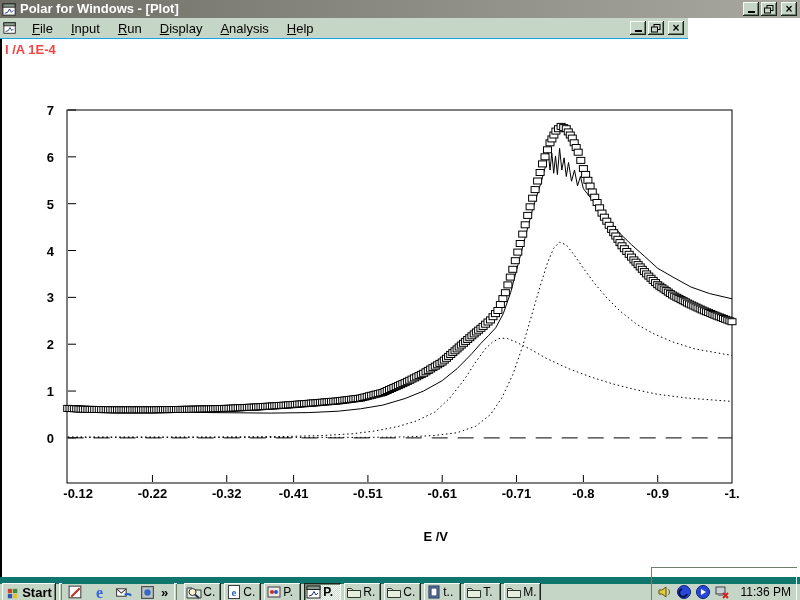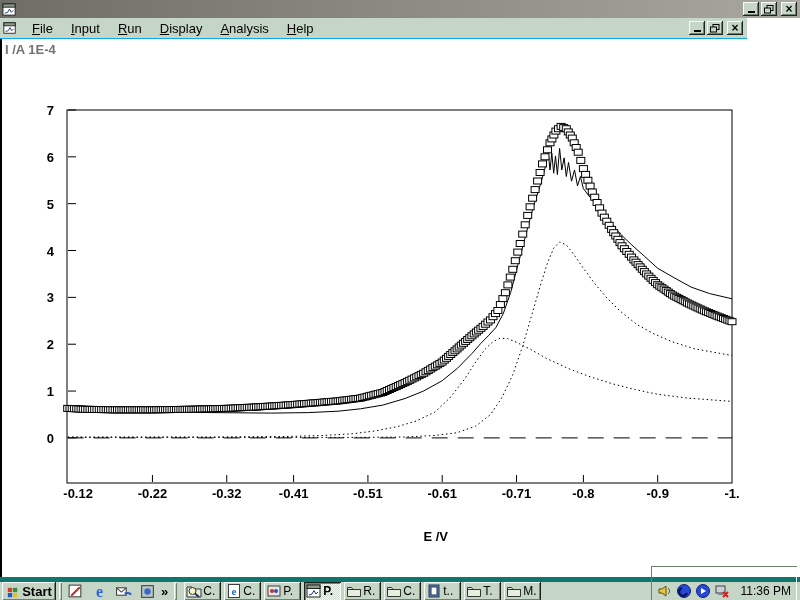--- a/index.html
+++ b/index.html
@@ -12,36 +12,36 @@
   .app-icon16{width:15px;height:15px;margin:0 3px 0 2px;display:inline-block;}
   .title-text{color:#fff;font-weight:700;font-size:13px;line-height:18px;white-space:nowrap;}
   .win-controls{margin-left:auto;margin-right:3px;display:flex;align-items:center;}
   .wbtn{width:16px;height:14px;background:#c6d6c6;margin-left:2px;
     box-shadow:inset -1px -1px 0 #1c241c, inset 1px 1px 0 #f8fcf8, inset -2px -2px 0 #6e806e;
     display:inline-flex;align-items:center;justify-content:center;cursor:default;}
   .glyph-min{width:7px;height:2px;background:#000;align-self:flex-end;margin-bottom:3px;}
   .wbtn.close{font:700 12px "Liberation Sans",sans-serif;color:#000;line-height:10px;margin-left:4px;}
   .glyph-restore{width:10px;height:9px;}
   
-  .menubar{position:absolute;left:0;top:18px;width:747px;height:20px;background:#c6d6c6;
+  .menubar{position:absolute;left:0;top:18px;width:688px;height:20px;background:#c6d6c6;
     border-bottom:5px solid #0ea5e9;display:flex;align-items:center;}
   .mdi-icon{width:14px;height:14px;margin:0 6px 0 3px;}
   #menu-items{display:flex;align-items:center;}
   .menu-item{font-size:13px;color:#000;padding:2px 9px;white-space:nowrap;}
   .child-controls{margin-left:auto;margin-right:4px;display:flex;align-items:center;}
   
   .client{position:absolute;left:0;top:39px;width:800px;height:538px;background:#fff;}
   #plot-svg{position:absolute;left:0;top:0;}
   #plot-svg text{font:700 13px "Liberation Sans",sans-serif;fill:#000;}
-  .y-unit-label{position:absolute;left:5px;top:3px;font:700 13px "Liberation Sans",sans-serif;color:#737373;}
+  .y-unit-label{position:absolute;left:5px;top:3px;font:700 13px "Liberation Sans",sans-serif;color:#ef4444;}
   .x-axis-label{position:absolute;left:368px;top:490px;width:80px;text-align:right;
     font:700 13px "Liberation Sans",sans-serif;color:#000;}
   
   .taskbar{position:absolute;left:0;top:577px;width:800px;height:23px;background:#c6d6c6;
-    border-top:5px solid #0f766e;box-sizing:border-box;display:flex;align-items:center;}
+    border-top:7px solid #0f766e;box-sizing:border-box;display:flex;align-items:center;}
   .start-button{margin-left:2px;width:54px;height:19px;background:#c6d6c6;
     box-shadow:inset -1px -1px 0 #1c241c, inset 1px 1px 0 #f8fcf8, inset -2px -2px 0 #6e806e;
     display:flex;align-items:center;justify-content:center;gap:2px;}
   .start-label{font:700 13px "Liberation Sans",sans-serif;}
   .flag{width:14px;height:12px;}
   .grip{width:3px;height:18px;margin:0 3px;
     box-shadow:inset 1px 1px 0 #f8fcf8, inset -1px -1px 0 #6e806e;}
   .ql{display:flex;align-items:center;gap:7px;margin:0 2px;}
   .ql-icon{width:17px;height:17px;display:inline-block;}
   .chevron{font:700 13px "Liberation Sans",sans-serif;padding:0 3px;}
@@ -63,20 +63,21 @@
 </style>
 </head>
 <body>
 
 <div class="titlebar">
   <span class="app-icon16"><svg viewBox="0 0 16 16" width="100%" height="100%">
         <rect x="1" y="2" width="13" height="12" fill="#fff" stroke="#202020"></rect>
         <rect x="1" y="2" width="13" height="3.5" fill="#8a9a8a" stroke="#202020"></rect>
         <polyline points="3,12 6,11 8,7.5 10,11 12,9" fill="none" stroke="#203080"></polyline>
       </svg></span>
+  <span class="title-text">Polar for Windows - [Plot]</span>
   <span class="win-controls">
     <span class="wbtn">
         <span class="glyph-min"></span>
       </span>
     <span class="wbtn">
         <svg class="glyph-restore" viewBox="0 0 10 9">
           <rect x="3" y="0.5" width="6" height="5" fill="none" stroke="#000"></rect>
           <rect x="0.5" y="3" width="6" height="5" fill="#c6d6c6" stroke="#000"></rect>
         </svg>
       </span>

